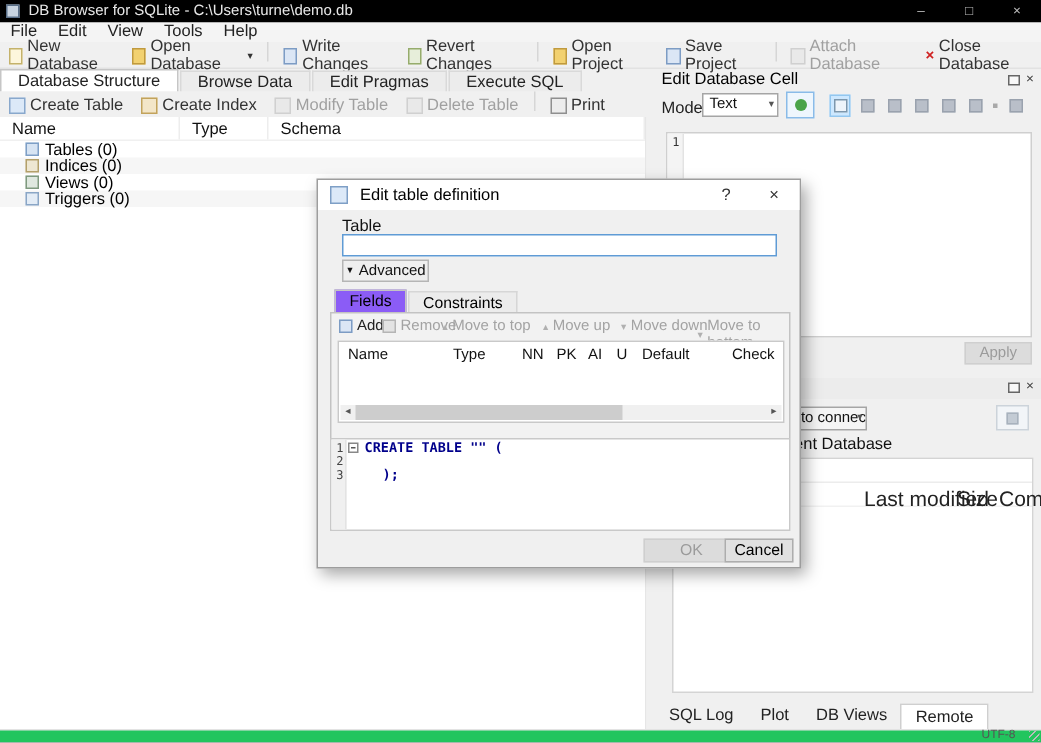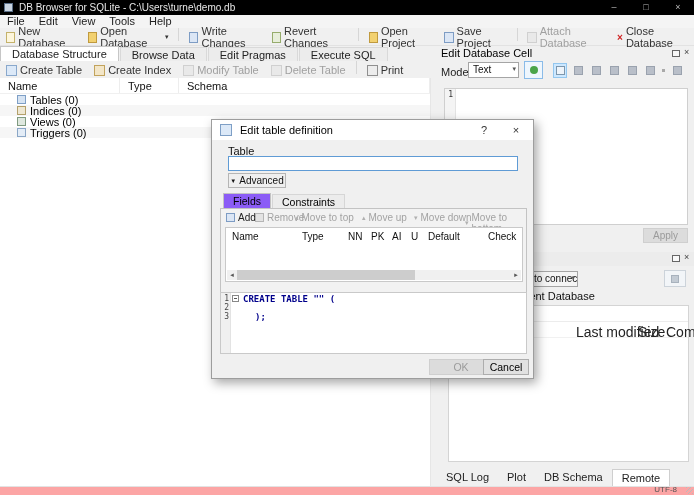--- a/index.html
+++ b/index.html
@@ -83,21 +83,21 @@
   .go-btn { position:absolute; left:664px; top:270px; width:22px; height:17px; background:#f2f5f8; border:1px solid #ccd3da; }
   .go-btn .g { position:absolute; left:6px; top:4px; width:8px; height:8px; background:#c3cbd4; border:1px solid #a8b2bd; }
   .cdb-label { position:absolute; left:508px; top:290px; color:#111; }
   .remote-box { position:absolute; left:448px; top:305px; width:241px; height:157px; background:#fff; border:1px solid #d4d4d4; }
   .remote-cols { position:absolute; left:0; right:0; top:15px; height:17px; border-top:1px solid #ececec; border-bottom:1px solid #f1f1f1; }
   .rcol { position:absolute; top:2px; font-size:14px; color:#222; white-space:nowrap; }
   
   .bottabs { position:absolute; left:437px; top:469px; height:17px; display:flex; align-items:flex-start; }
   .btab { padding:2px 9px; color:#222; }
   .btab.active { background:#fff; border:1px solid #cfcfcf; }
-  .statusbar { position:absolute; left:0; right:0; bottom:0; height:9px; background:#fca5a5; border-top:1px solid #e3e3e3; }
+  .statusbar { position:absolute; left:0; right:0; bottom:0; height:9px; background:#22c55e; border-top:1px solid #e3e3e3; }
   .encoding { position:absolute; right:17px; bottom:1px; font-size:8px; color:#555; }
   .grip { position:absolute; right:1px; bottom:1px; width:7px; height:7px;
     background:repeating-linear-gradient(135deg,#bbb 0 1px,transparent 1px 3px); }
   
   .dialog { position:absolute; left:211px; top:119px; width:323px; height:260px; background:#f0f0f0;
     border:1px solid #9d9d9d; box-shadow:3px 4px 10px rgba(0,0,0,.35); z-index:10; }
   .dlg-titlebar { position:relative; height:20px; background:#fff; display:flex; align-items:center; padding-left:8px; }
   .dlg-icon { width:12px; height:12px; background:#dce9f8; border:1px solid #7e9fc6; }
   .dlg-title { margin-left:8px; color:#000; }
   .dlg-help, .dlg-close { position:absolute; top:2px; width:18px; height:16px; text-align:center; color:#333; font-size:11px; line-height:16px; }
@@ -312,21 +312,21 @@
     <div class="remote-cols">
       <span class="rcol" style="left:127px;">Last modified</span>
       <span class="rcol" style="left:189px;">Size</span>
       <span class="rcol" style="left:217px;">Commit</span>
     </div>
   </div>
 
   <div class="bottabs">
     <span class="btab">SQL Log</span>
     <span class="btab">Plot</span>
-    <span class="btab">DB Schema</span>
+    <span class="btab">DB Views</span>
     <span class="btab active">Remote</span>
   </div>
 
   <div class="statusbar">
     <span class="encoding">UTF-8</span>
     <span class="grip"></span>
   </div>
 
   <div class="dialog">
     <div class="dlg-titlebar">

